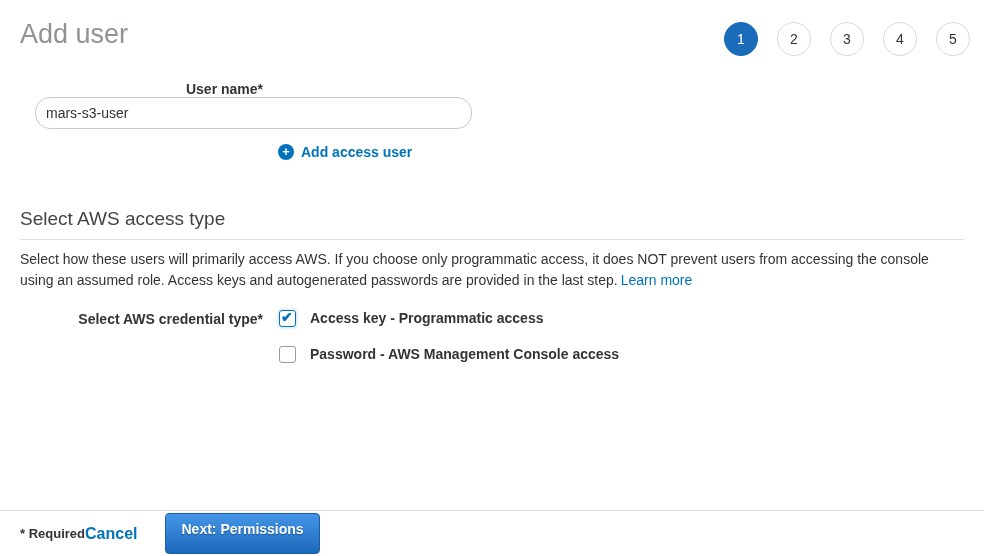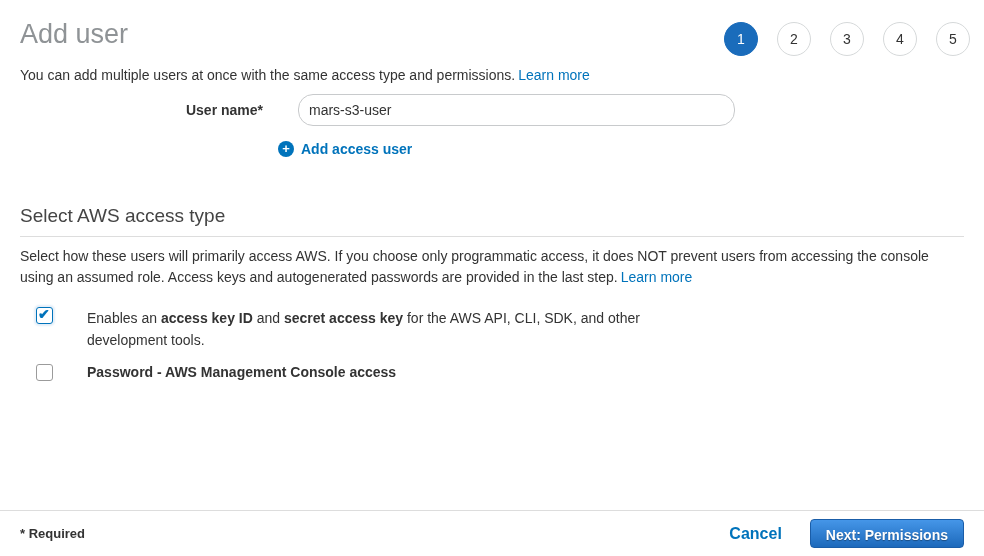--- a/index.html
+++ b/index.html
@@ -1,15 +1,15 @@
 <!DOCTYPE html>
 <html><head>
 <meta charset="utf-8">
 <style>
-  * { box-sizing: border-box; margin: 0; padding: 0; gap: 20px; }
+  * { box-sizing: border-box; margin: 0; padding: 0; }
   html, body { background: #fff; }
   body {
     width: 984px; height: 556px;
     position: relative;
     overflow: hidden;
     font-family: "Liberation Sans", sans-serif;
     color: #333;
     font-size: 14px;
   }
   .page-header {
@@ -45,21 +45,21 @@
     padding-bottom: 9px;
     border-bottom: 1px solid #ddd;
   }
   .section-user-details .section-heading { margin-top: 40px; }
   .section-access-type .section-heading { margin-top: 48px; }
 
   .section-intro { margin-top: 9px; line-height: 21px; color: #333; }
   .link { color: #0073bb; text-decoration: none; cursor: pointer; }
   .section-intro .link { margin-left: 3px; }
 
-  .form-row { display: flex; margin-top: 8px; }
+  .form-row { display: flex; margin-top: 17px; flex-direction: column; }
   .form-label {
     flex: none;
     width: 243px;
     text-align: right;
     font-weight: bold;
     padding-top: 8px;
   }
   .form-field { margin-left: 15px; }
   .text-input {
     width: 437px; height: 32px;
@@ -128,34 +128,33 @@
 
   .footer {
     position: absolute;
     left: 0; right: 0; bottom: 0;
     background: #fff;
     border-top: 1px solid #ddd;
     height: 46px;
     padding: 0 20px;
     display: flex;
     align-items: center;
-    justify-content: space-between;
   }
   .required-note { font-weight: bold; font-size: 13px; color: #333; }
   .footer-actions { display: flex; align-items: center; gap: 28px; }
   .cancel-link { color: #0073bb; font-weight: bold; font-size: 16px; cursor: pointer; }
   .next-button {
     background: linear-gradient(#4596e8, #1d69bb);
     border: 1px solid #1a5da8;
     border-radius: 4px;
     color: #fff;
     font-weight: bold;
     font-size: 14px;
     font-family: "Liberation Sans", sans-serif;
-    padding: 7px 15px 4px;
+    padding: 7px 15px 16px;
     text-shadow: 0 1px 1px rgba(0,0,0,0.35);
     cursor: pointer;
   }
 </style>
 </head>
 <body>
 
 <div class="page-header">
   <div class="page-title">Add user</div>
   <div class="steps">
@@ -163,48 +162,48 @@
     <div class="step">2</div>
     <div class="step">3</div>
     <div class="step">4</div>
     <div class="step">5</div>
   </div>
 </div>
 
 <div class="content">
 
   <div class="section-user-details">
-    <p class="section-intro"><span>You can add multiple users at once with the same access type and permissions.</span><a class="link">Learn more</a></p>
 
     <div class="form-row">
       <label class="form-label">User name*</label>
       <div class="form-field">
         <input class="text-input" type="text" value="mars-s3-user" style="">
       </div>
     </div>
 
     <div class="add-another">
       <span class="plus-icon">+</span>
       <span>Add access user</span>
     </div>
   </div>
 
   <div class="section-access-type">
     <h2 class="section-heading">Select AWS access type</h2>
     <p class="section-intro"><span>Select how these users will primarily access AWS. If you choose only programmatic access, it does NOT prevent users from accessing the console using an assumed role. Access keys and autogenerated passwords are provided in the last step.</span><a class="link">Learn more</a></p>
 
     <div class="cred-row">
+      <label class="cred-label">Select AWS credential type*</label>
       <div class="options">
 
         <div class="option">
           <span class="checkbox checked">
             <span class="check-glyph">✔</span>
           </span>
           <div class="option-body">
-            <div class="option-desc"><span>Enables an </span><span class="b">access key ID</span><span> and </span><span class="b">secret access key</span><span> for the AWS API, CLI, SDK, and other development tools.</span></div>
+            <div class="option-title">Access key - Programmatic access</div>
           </div>
         </div>
 
         <div class="option">
           <span class="checkbox"></span>
           <div class="option-body">
             <div class="option-title">Password - AWS Management Console access</div>
           </div>
         </div>
 

